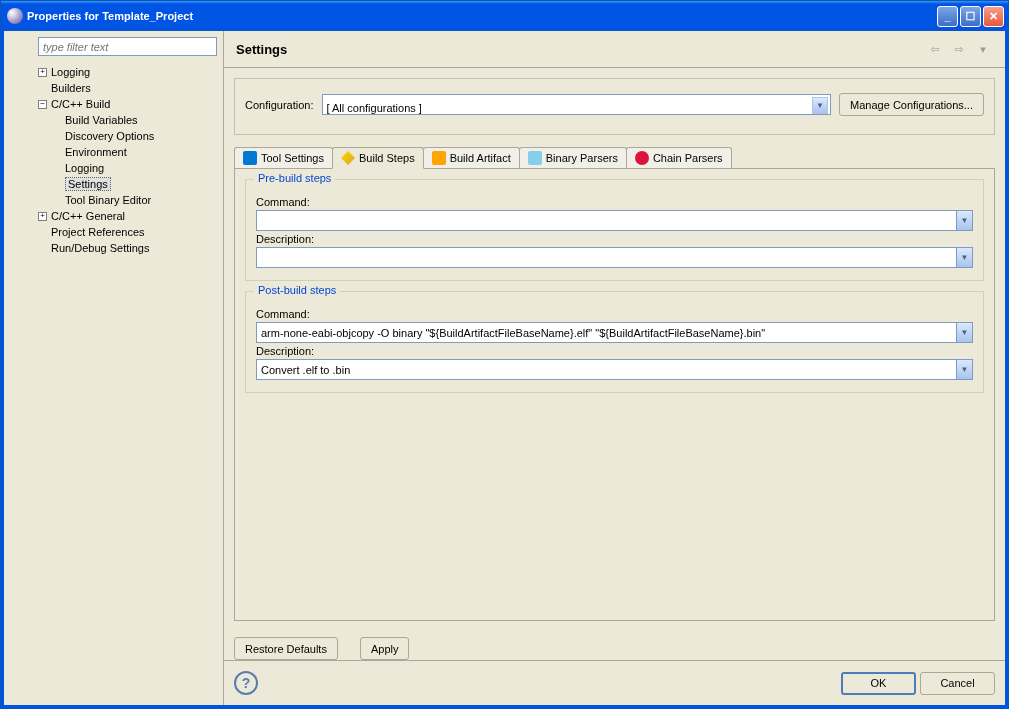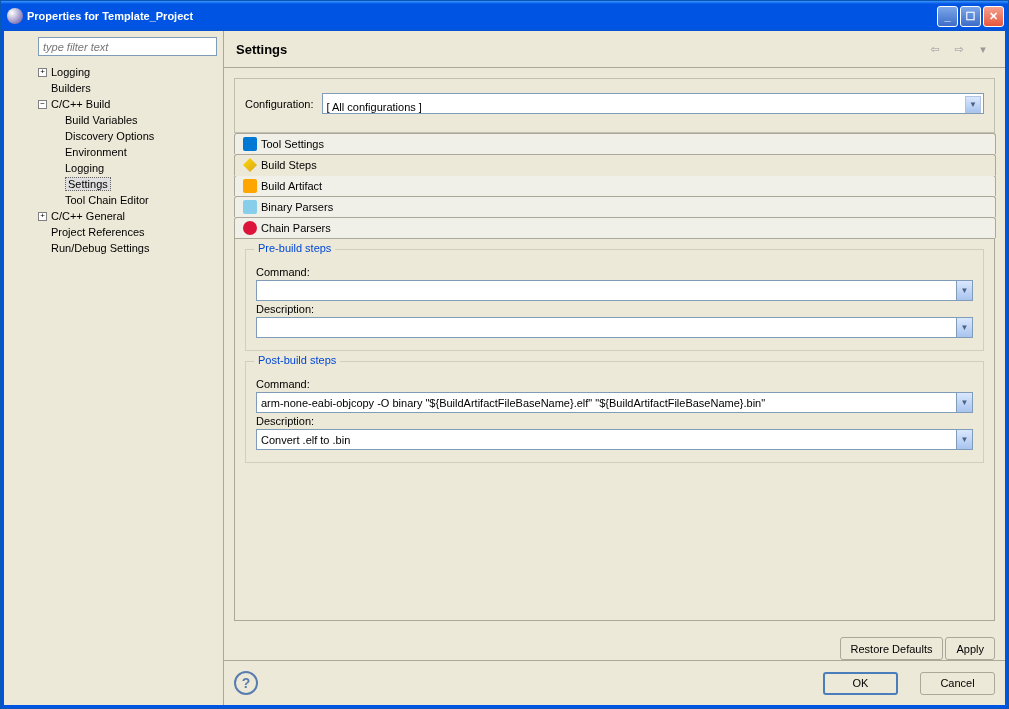--- a/index.html
+++ b/index.html
@@ -49,21 +49,21 @@
   display: flex; align-items: center; gap: 8px;
 }
 .config-panel label { }
 .config-select { flex: 1; height: 21px; border: 1px solid #7f9db9; background: #fff; display: flex; align-items: flex-end; justify-content: space-between; padding: 0 2px 0 4px; }
 .config-select .dd-btn { width: 16px; height: 17px; background: linear-gradient(to bottom, #dbe8fd, #a8c4ee); border: 1px solid #b0c4e4; display: flex; align-items: center; justify-content: center; font-size: 8px; color: #4d6185;}
 .btn {
   height: 23px; padding: 0 10px; background: #ece9d8; border: 1px solid #aca899; border-radius: 3px;
   cursor: pointer; display: inline-flex; align-items: center;
 }
 
-.tabs-row { display: flex; margin-top: 0; position: relative; flex-direction: column; }
+.tabs-row { display: flex; margin-top: 12px; position: relative; }
 .tab {
   display: flex; align-items: center; gap: 4px; padding: 3px 8px; border: 1px solid #aca899;
   border-bottom: none; background: #ece9d8; margin-right: -1px; cursor: pointer; position: relative;
   border-top-left-radius: 3px; border-top-right-radius: 3px;
 }
 .tab.active { background: #ece9d8; z-index: 2; border-bottom: 1px solid #ece9d8; margin-bottom: -1px; }
 .tab:not(.active) { background: #f0f0e8; }
 .tab-icon { width: 14px; height: 14px; display: inline-block; }
 .ti-tool { background: #0078d4; border-radius: 2px; }
 .ti-steps { background: linear-gradient(135deg, #ffd700, #daa520); clip-path: polygon(50% 0, 100% 50%, 50% 100%, 0 50%);}
@@ -75,21 +75,21 @@
   flex: 1; border: 1px solid #aca899; background: #ece9d8; padding: 10px; display: flex; flex-direction: column; gap: 10px;
 }
 
 .groupbox { border: 1px solid #d0d0bf; position: relative; padding: 14px 10px 12px 10px; }
 .groupbox-title { position: absolute; top: -8px; left: 8px; background: #ece9d8; padding: 0 4px; color: #0046d5; }
 .field-label { margin-bottom: 2px; margin-top: 2px;}
 .combo { display: flex; height: 21px; }
 .combo input { flex: 1; border: 1px solid #7f9db9; border-right: none; padding: 0 4px; font-size: 11px; }
 .combo .dd-btn { width: 17px; border: 1px solid #7f9db9; background: linear-gradient(to bottom, #dbe8fd, #a8c4ee); display: flex; align-items: center; justify-content: center; font-size: 8px; cursor: pointer; color: #4d6185;}
 
-.restore-row { display: flex; justify-content: flex-end; gap: 2px; padding: 6px 10px 0 10px;}
+.restore-row { display: flex; gap: 22px; padding: 6px 10px 0 10px;}
 
 .footer { display: flex; justify-content: space-between; align-items: center; padding: 10px; border-top: 1px solid #aca899; }
 .help-icon { width: 24px; height: 24px; border: 2px solid #5a7db0; border-radius: 50%; display: flex; align-items: center; justify-content: center; color: #5a7db0; font-weight: bold; font-size: 14px; cursor: pointer; }
 .footer .btn { min-width: 75px; justify-content: center; }
 .btn-default { border: 2px solid #4a7ebb; }
 </style>
 </head>
 <body>
 
 <div class="window">
@@ -136,21 +136,21 @@
           <div class="tree-row indent-1">
             <span class="tree-spacer"></span>
             <span>Logging</span>
           </div>
           <div class="tree-row indent-1">
             <span class="tree-spacer"></span>
             <span class="tree-selected">Settings</span>
           </div>
           <div class="tree-row indent-1">
             <span class="tree-spacer"></span>
-            <span>Tool Chain Editor</span>
+            <span>Tool Binary Editor</span>
           </div>
           <div class="tree-row indent-0">
             <span class="tree-toggle">+</span>
             <span>C/C++ General</span>
           </div>
           <div class="tree-row indent-0">
             <span class="tree-spacer"></span>
             <span>Project References</span>
           </div>
           <div class="tree-row indent-0">
@@ -170,20 +170,21 @@
       </div>
 
       <div class="content">
 
         <div class="config-panel">
           <label>Configuration:</label>
           <div class="config-select">
             <span>[ All configurations ]</span>
             <span class="dd-btn">▼</span>
           </div>
+          <button class="btn">Manage Configurations...</button>
         </div>
 
         <div class="tabs-row" id="tabs">
             <div class="tab">
               <span class="tab-icon ti-tool"></span>
               <span>Tool Settings</span>
             </div>
             <div class="tab active">
               <span class="tab-icon ti-steps"></span>
               <span>Build Steps</span>
@@ -235,21 +236,21 @@
         </div>
       </div>
 
       <div class="restore-row">
         <button class="btn">Restore Defaults</button>
         <button class="btn">Apply</button>
       </div>
 
       <div class="footer">
         <div class="help-icon">?</div>
-        <div style="display:flex; gap:22px;">
+        <div style="display:flex; gap:4px;">
           <button class="btn btn-default">OK</button>
           <button class="btn">Cancel</button>
         </div>
       </div>
 
     </div>
   </div>
 </div>
 
 </body></html>

